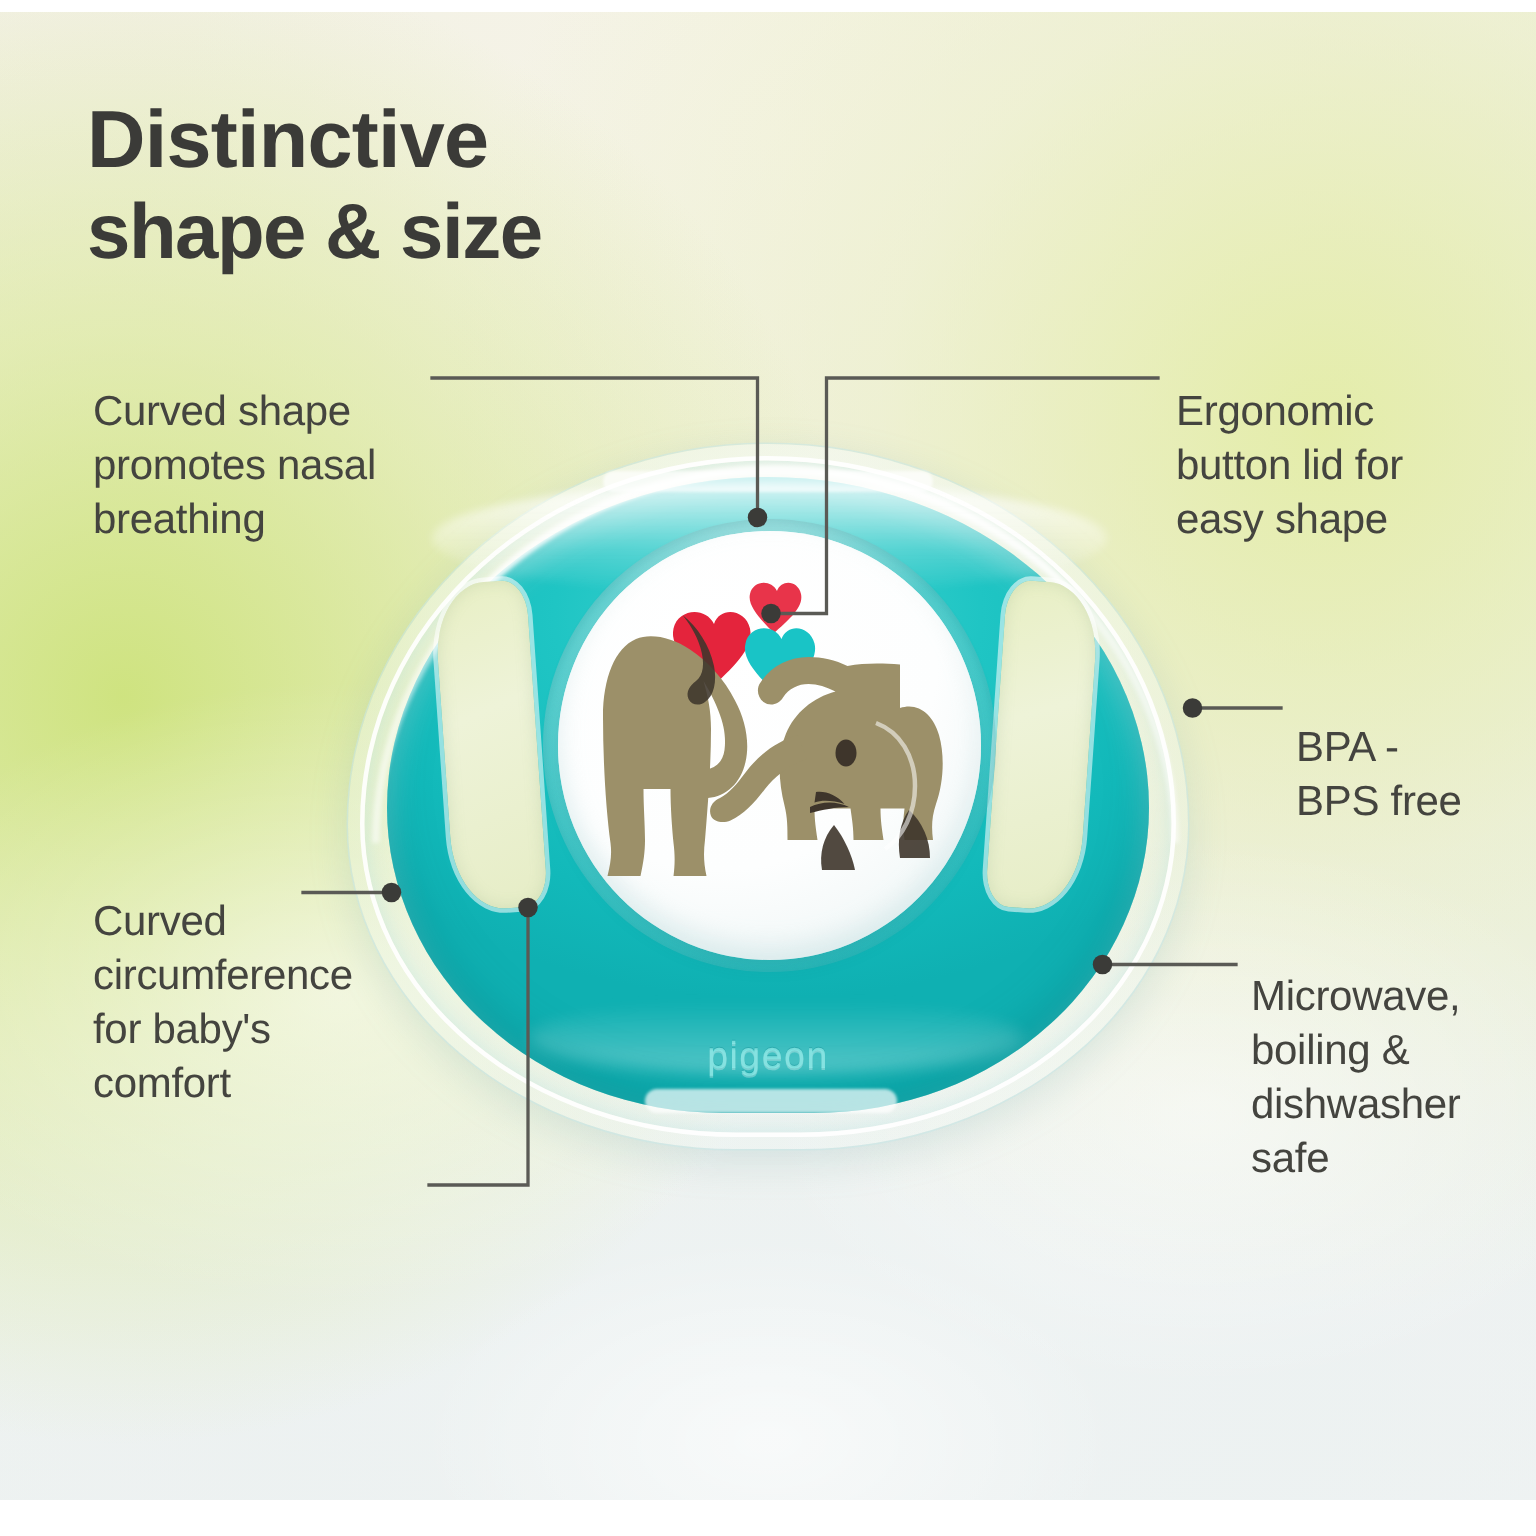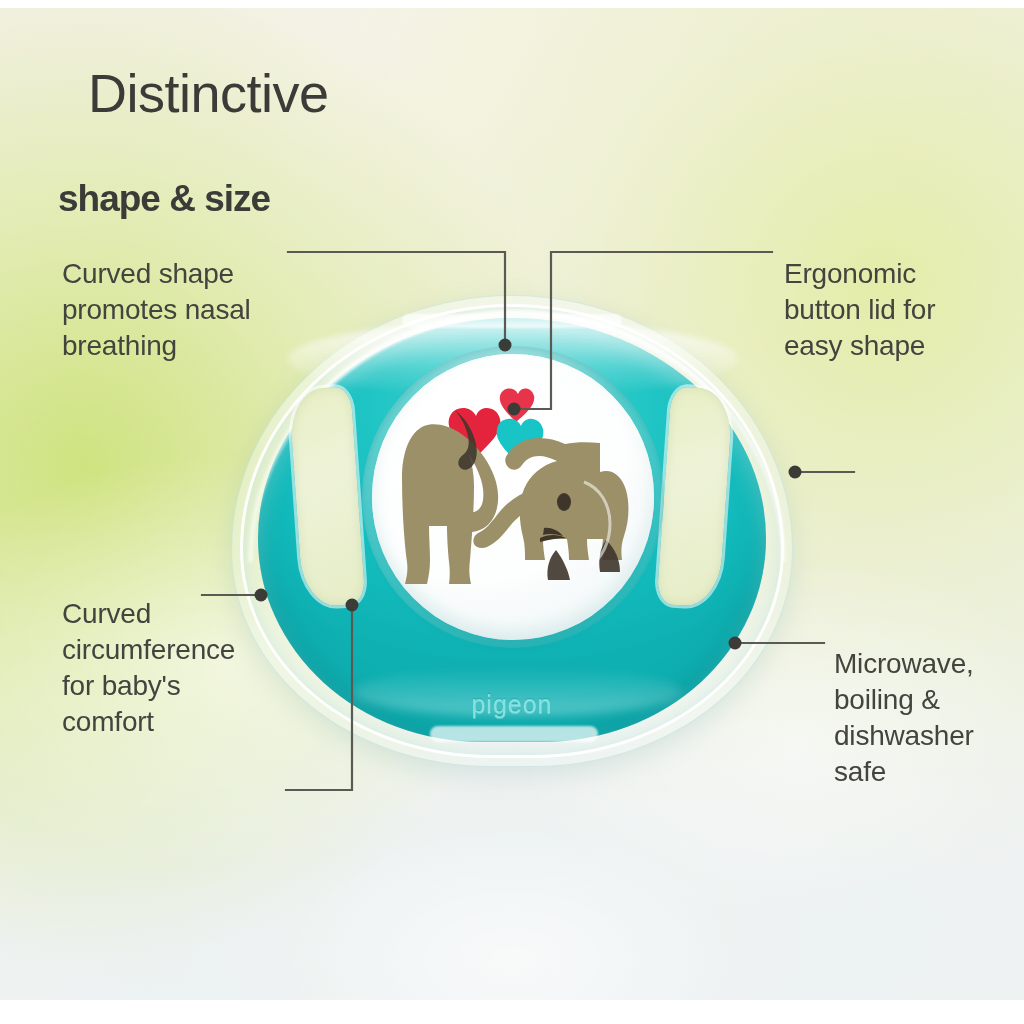--- a/index.html
+++ b/index.html
@@ -49,32 +49,30 @@
   
   .headline {
     position: absolute;
     left: 58px;
     top: 62px;
     color: #3b3b38;
     letter-spacing: -0.5px;
   }
   .headline .line1 {
     font-size: 54px;
-    font-weight: 400;
+    font-weight: 700;
     line-height: 62px;
     display: block;
-    margin-left: 30px;
   }
   .headline .line2 {
-    font-size: 37px;
+    font-size: 52px;
     font-weight: 700;
     line-height: 62px;
     display: block;
     letter-spacing: -1px;
-    margin-top: 44px;
   }
 
   
   .callout {
     position: absolute;
     color: #44443f;
     font-size: 28px;
     font-weight: 400;
     line-height: 36px;
     letter-spacing: -0.2px;
@@ -365,20 +363,22 @@
 
     <div class="brand-emboss">pigeon</div>
   </div>
 
   <div class="callout" id="callout-curved">Curved shape
 promotes nasal
 breathing</div>
   <div class="callout" id="callout-ergonomic">Ergonomic
 button lid for
 easy shape</div>
+  <div class="callout" id="callout-bpa">BPA -
+BPS free</div>
   <div class="callout" id="callout-reduced">Curved
 circumference
 for baby's
 comfort</div>
   <div class="callout" id="callout-microwave">Microwave,
 boiling &amp;
 dishwasher
 safe</div>
 
   <svg id="connectors" viewBox="0 0 1024 1024">

